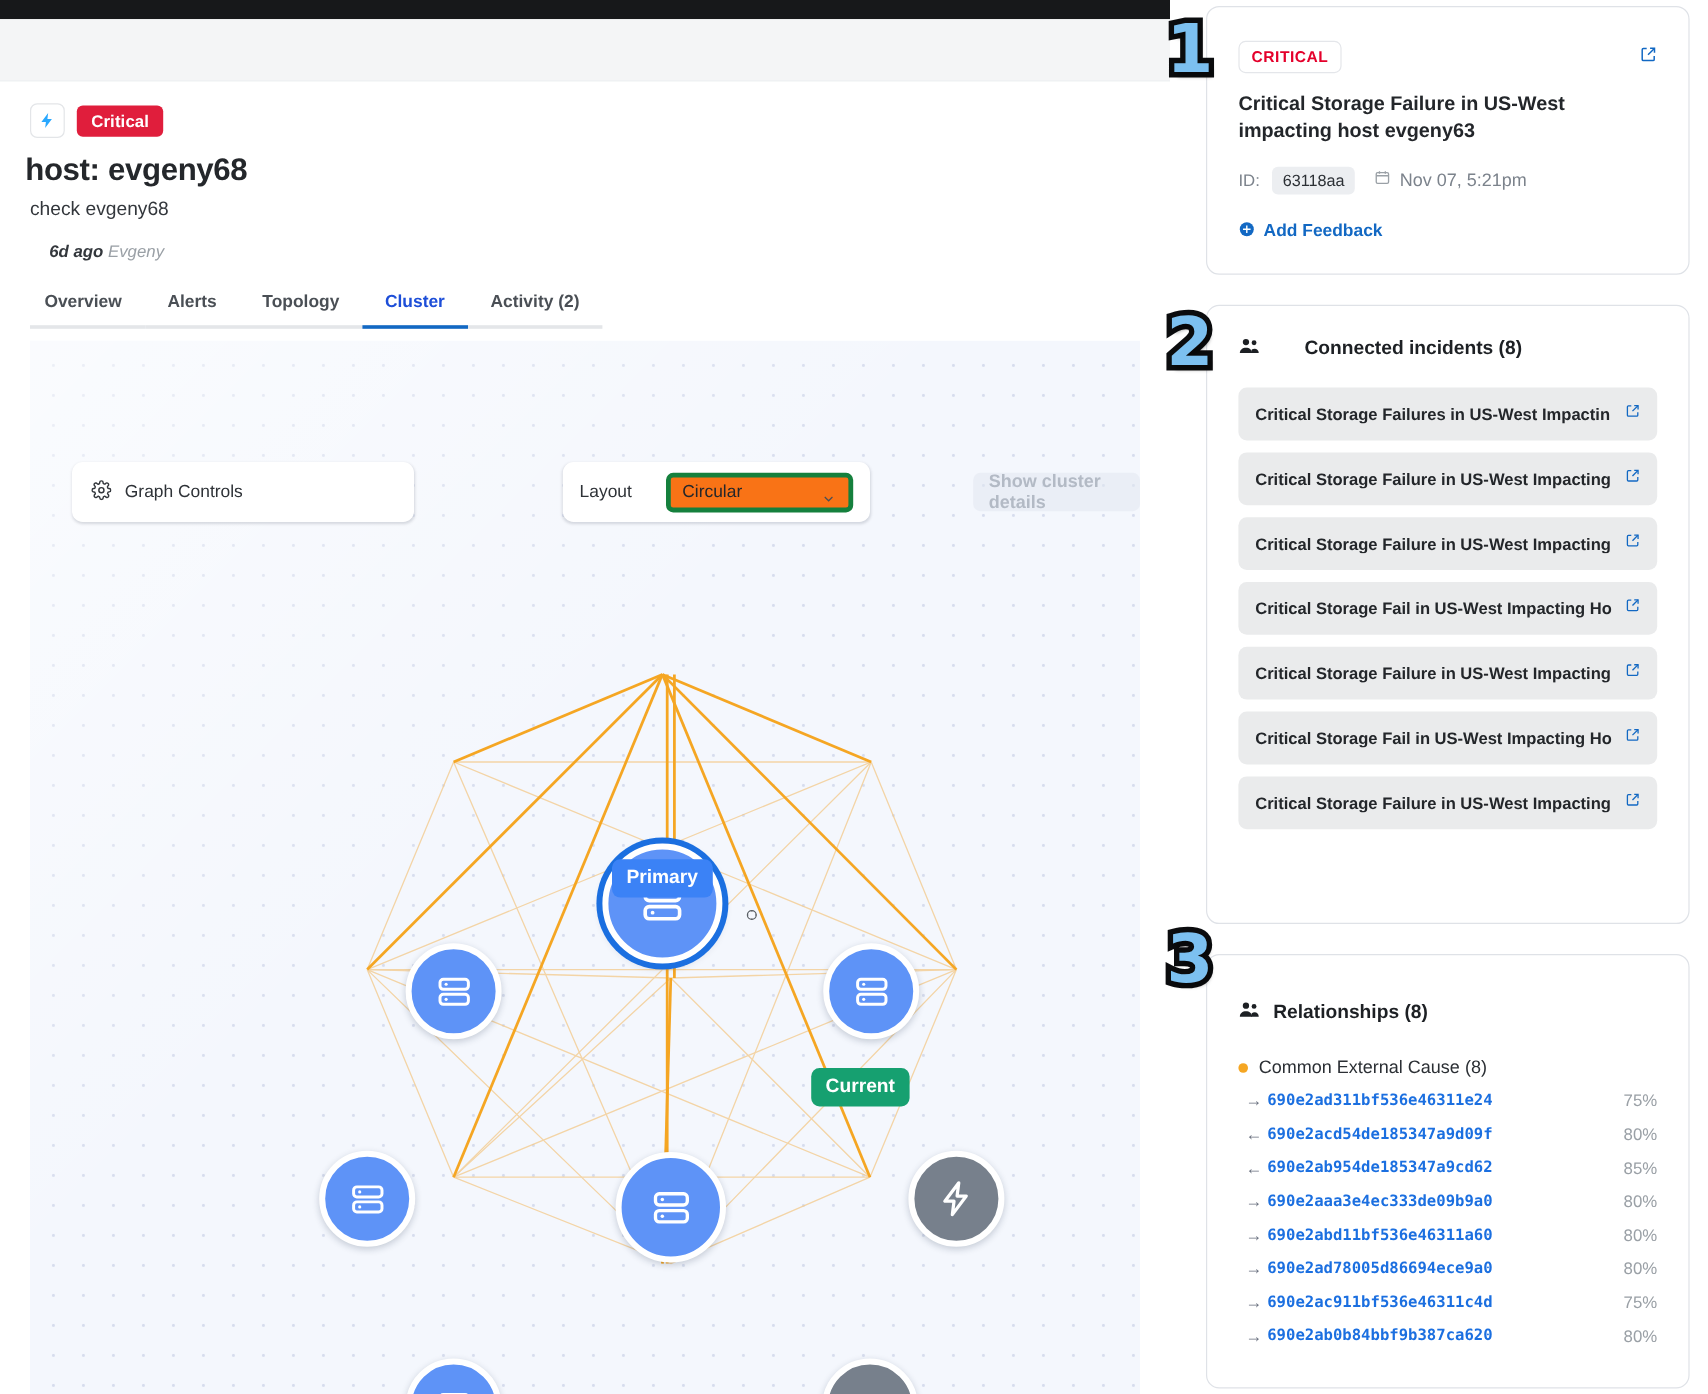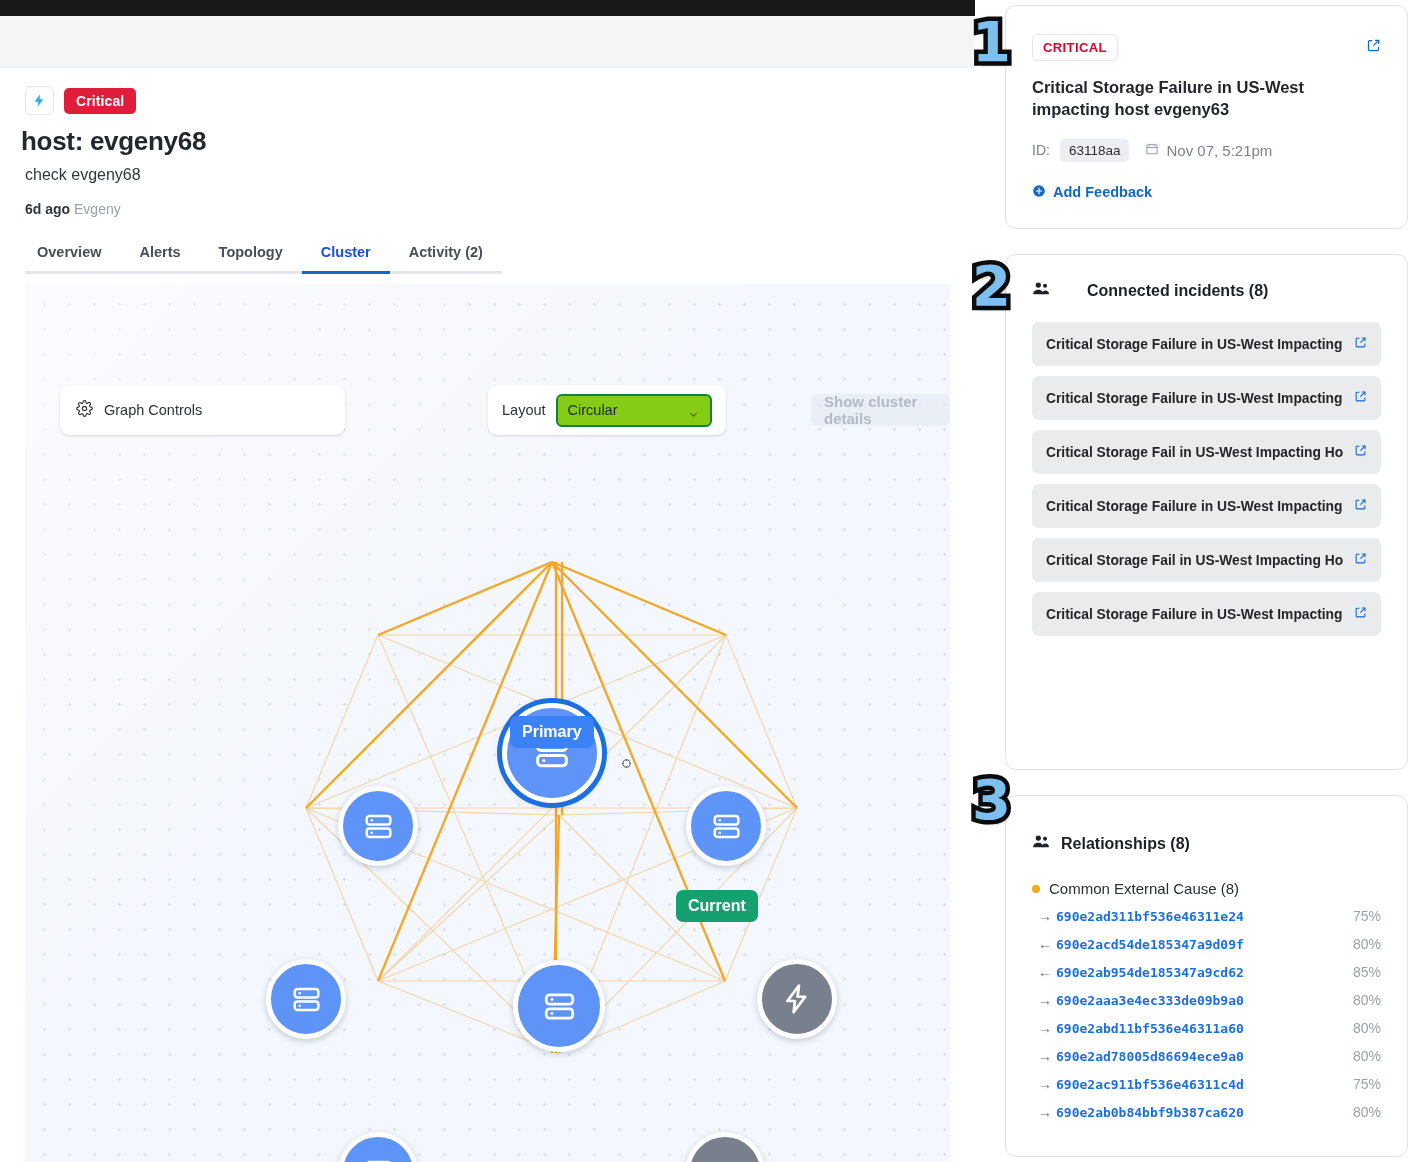--- a/index.html
+++ b/index.html
@@ -24,21 +24,21 @@
     display:flex; align-items:center; justify-content:center; background:#fff;
   }
   .bolt-box svg { display:block; }
   .crit-pill {
     background:#e01e3c; color:#fff; font-size:14px; font-weight:bold;
     padding:5px 12px; border-radius:5px; letter-spacing:.1px;
   }
 
   .page-title { position:absolute; left:21px; top:58px; font-size:26px; font-weight:bold; color:#24272b; letter-spacing:-.3px;}
   .page-sub   { position:absolute; left:25px; top:98px; font-size:16px; color:#33373c; }
-  .page-meta  { position:absolute; left:25px; top:133px; font-size:14px; color:#9aa0a6; }
+  .page-meta  { position:absolute; left:41px; top:133px; font-size:14px; color:#9aa0a6;font-style:italic; }
   .page-meta b { color:#33373c; font-weight:bold; }
 
   .tabs { position:absolute; left:25px; top:176px; display:flex; gap:0; }
   .tab {
     font-size:14.5px; font-weight:bold; color:#4a4f55; padding:0 19px 11px 19px;
     border-bottom:3px solid #e4e6e9; cursor:pointer; white-space:nowrap;
   }
   .tab:first-child { padding-left:12px; }
   .tab.active { color:#1d4ed8; border-bottom-color:#1268c3;text-align:right; }
 
@@ -60,28 +60,28 @@
   .ctl-card {
     position:absolute; background:#fff; border-radius:9px;
     box-shadow:0 1px 3px rgba(16,24,40,.09), 0 1px 2px rgba(16,24,40,.06);
     display:flex; align-items:center; gap:11px; padding:0 16px;
     font-size:14.5px; color:#2e3237;
   }
   #graph-controls { left:35px; top:101px; width:285px; height:50px; }
   #types-legend   { left:35px; top:164px; width:285px; height:50px; }
 
   .toolbar {
-    position:absolute; left:463px; top:101px; height:50px; background:#fff; border-radius:9px;
+    position:absolute; left:444px; top:101px; height:50px; background:#fff; border-radius:9px;
     box-shadow:0 1px 3px rgba(16,24,40,.09), 0 1px 2px rgba(16,24,40,.06);
-    display:flex; align-items:center; gap:10px; padding:0 14px;
+    display:flex; align-items:center; gap:28px; padding:0 14px;
   }
   .toolbar .lbl { font-size:14.5px; color:#2e3237; }
   .select {
-    position:relative; width:156px; height:33px; border:2px solid #15803d; border-radius:6px;
-    background:#84cc16; display:flex; align-items:center; padding:0 10px; font-size:14.5px; color:#24272b;
+    position:relative; width:156px; height:33px; border:4px solid #15803d; border-radius:6px;
+    background:#f97316; display:flex; align-items:center; padding:0 10px; font-size:14.5px; color:#24272b;
     cursor:pointer;
   }
   .select .chev { position:absolute; right:10px; top:11px; }
   .btn-disabled {
     position:absolute; left:786px; top:110px; height:32px; padding:0 13px;
     display:flex; align-items:center; border-radius:6px;
     background:rgba(226,231,240,.55); color:#b3bac5; font-size:15px; font-weight:bold;
     cursor:default;
   }
 
@@ -365,20 +365,28 @@
             <circle cx="8.4" cy="5.4" r="3.5"></circle>
               <path d="M1.6 17.6c0-3.6 3-5.9 6.8-5.9s6.8 2.3 6.8 5.9z"></path>
             <circle cx="17.4" cy="6.2" r="2.7"></circle>
               <path d="M14.2 17.6h8.4c0-3-2-4.8-4.6-4.8-1.2 0-2.3.4-3.1 1z"></path>
           </svg>
         </span>
         <span>Connected incidents (8)</span>
       </div>
       <div style="padding:22px 26px 0 26px;">
         <div class="inc-item">
+          <span class="t">Critical Storage Failures in US-West Impactin</span>
+          <span><svg width="13" height="13" viewBox="0 0 24 24" fill="none" stroke="#1268c3" stroke-width="2">
+                <path d="M10 4H5.6A1.6 1.6 0 0 0 4 5.6v12.8A1.6 1.6 0 0 0 5.6 20h12.8a1.6 1.6 0 0 0 1.6-1.6V14"></path>
+                <path d="M14.5 3.6H20.4V9.5"></path>
+                <path d="M20.2 3.8 11.8 12.2"></path>
+              </svg></span>
+        </div>
+        <div class="inc-item">
           <span class="t">Critical Storage Failure in US-West Impacting</span>
           <span><svg width="13" height="13" viewBox="0 0 24 24" fill="none" stroke="#1268c3" stroke-width="2">
                 <path d="M10 4H5.6A1.6 1.6 0 0 0 4 5.6v12.8A1.6 1.6 0 0 0 5.6 20h12.8a1.6 1.6 0 0 0 1.6-1.6V14"></path>
                 <path d="M14.5 3.6H20.4V9.5"></path>
                 <path d="M20.2 3.8 11.8 12.2"></path>
               </svg></span>
         </div>
         <div class="inc-item">
           <span class="t">Critical Storage Failure in US-West Impacting</span>
           <span><svg width="13" height="13" viewBox="0 0 24 24" fill="none" stroke="#1268c3" stroke-width="2">

